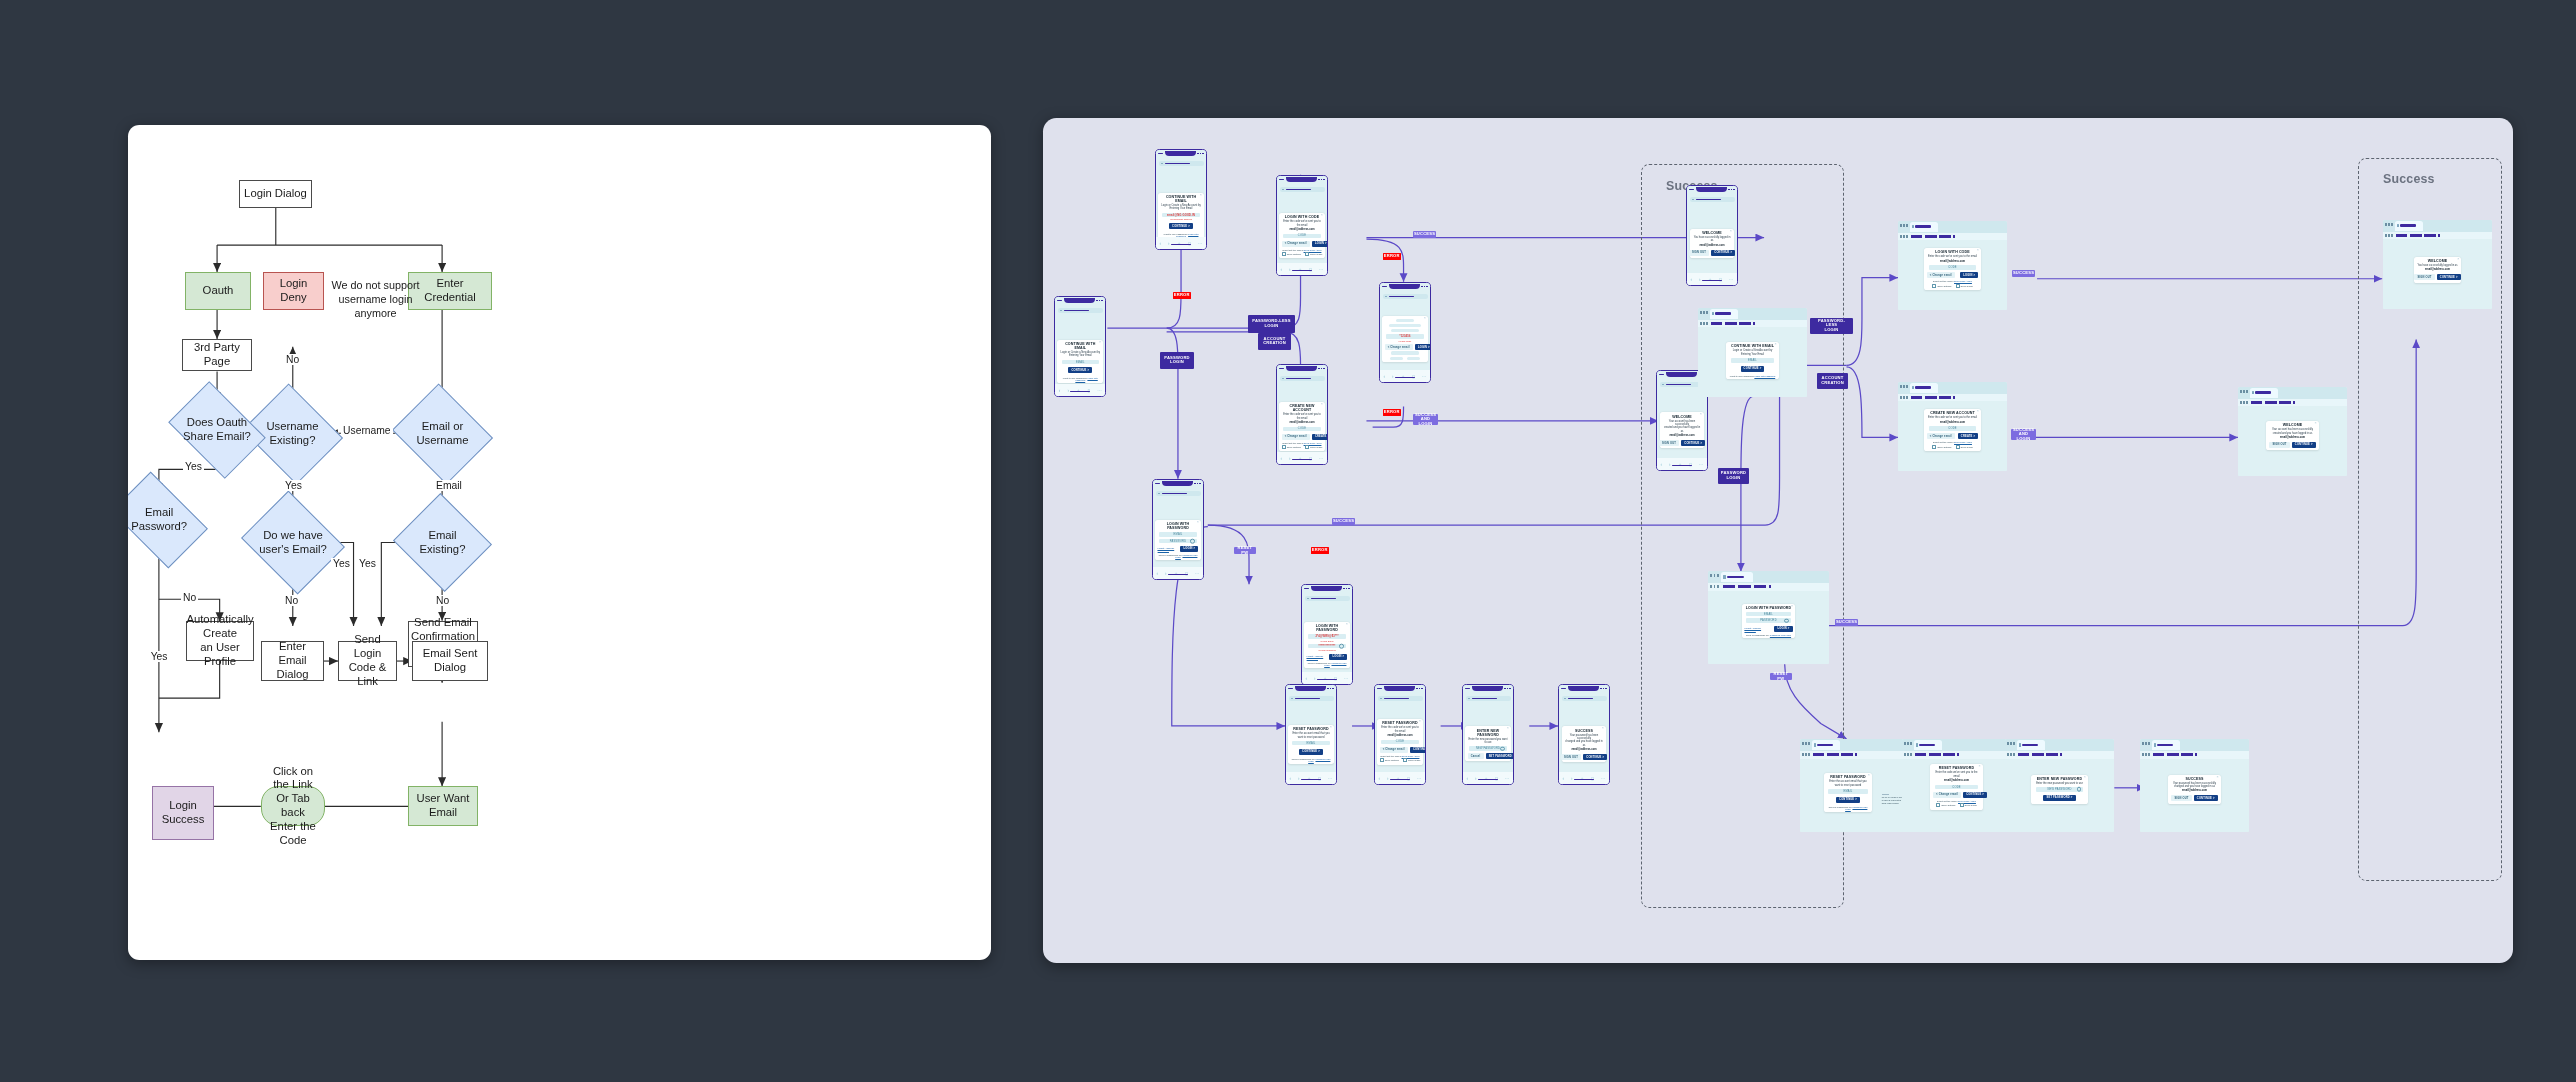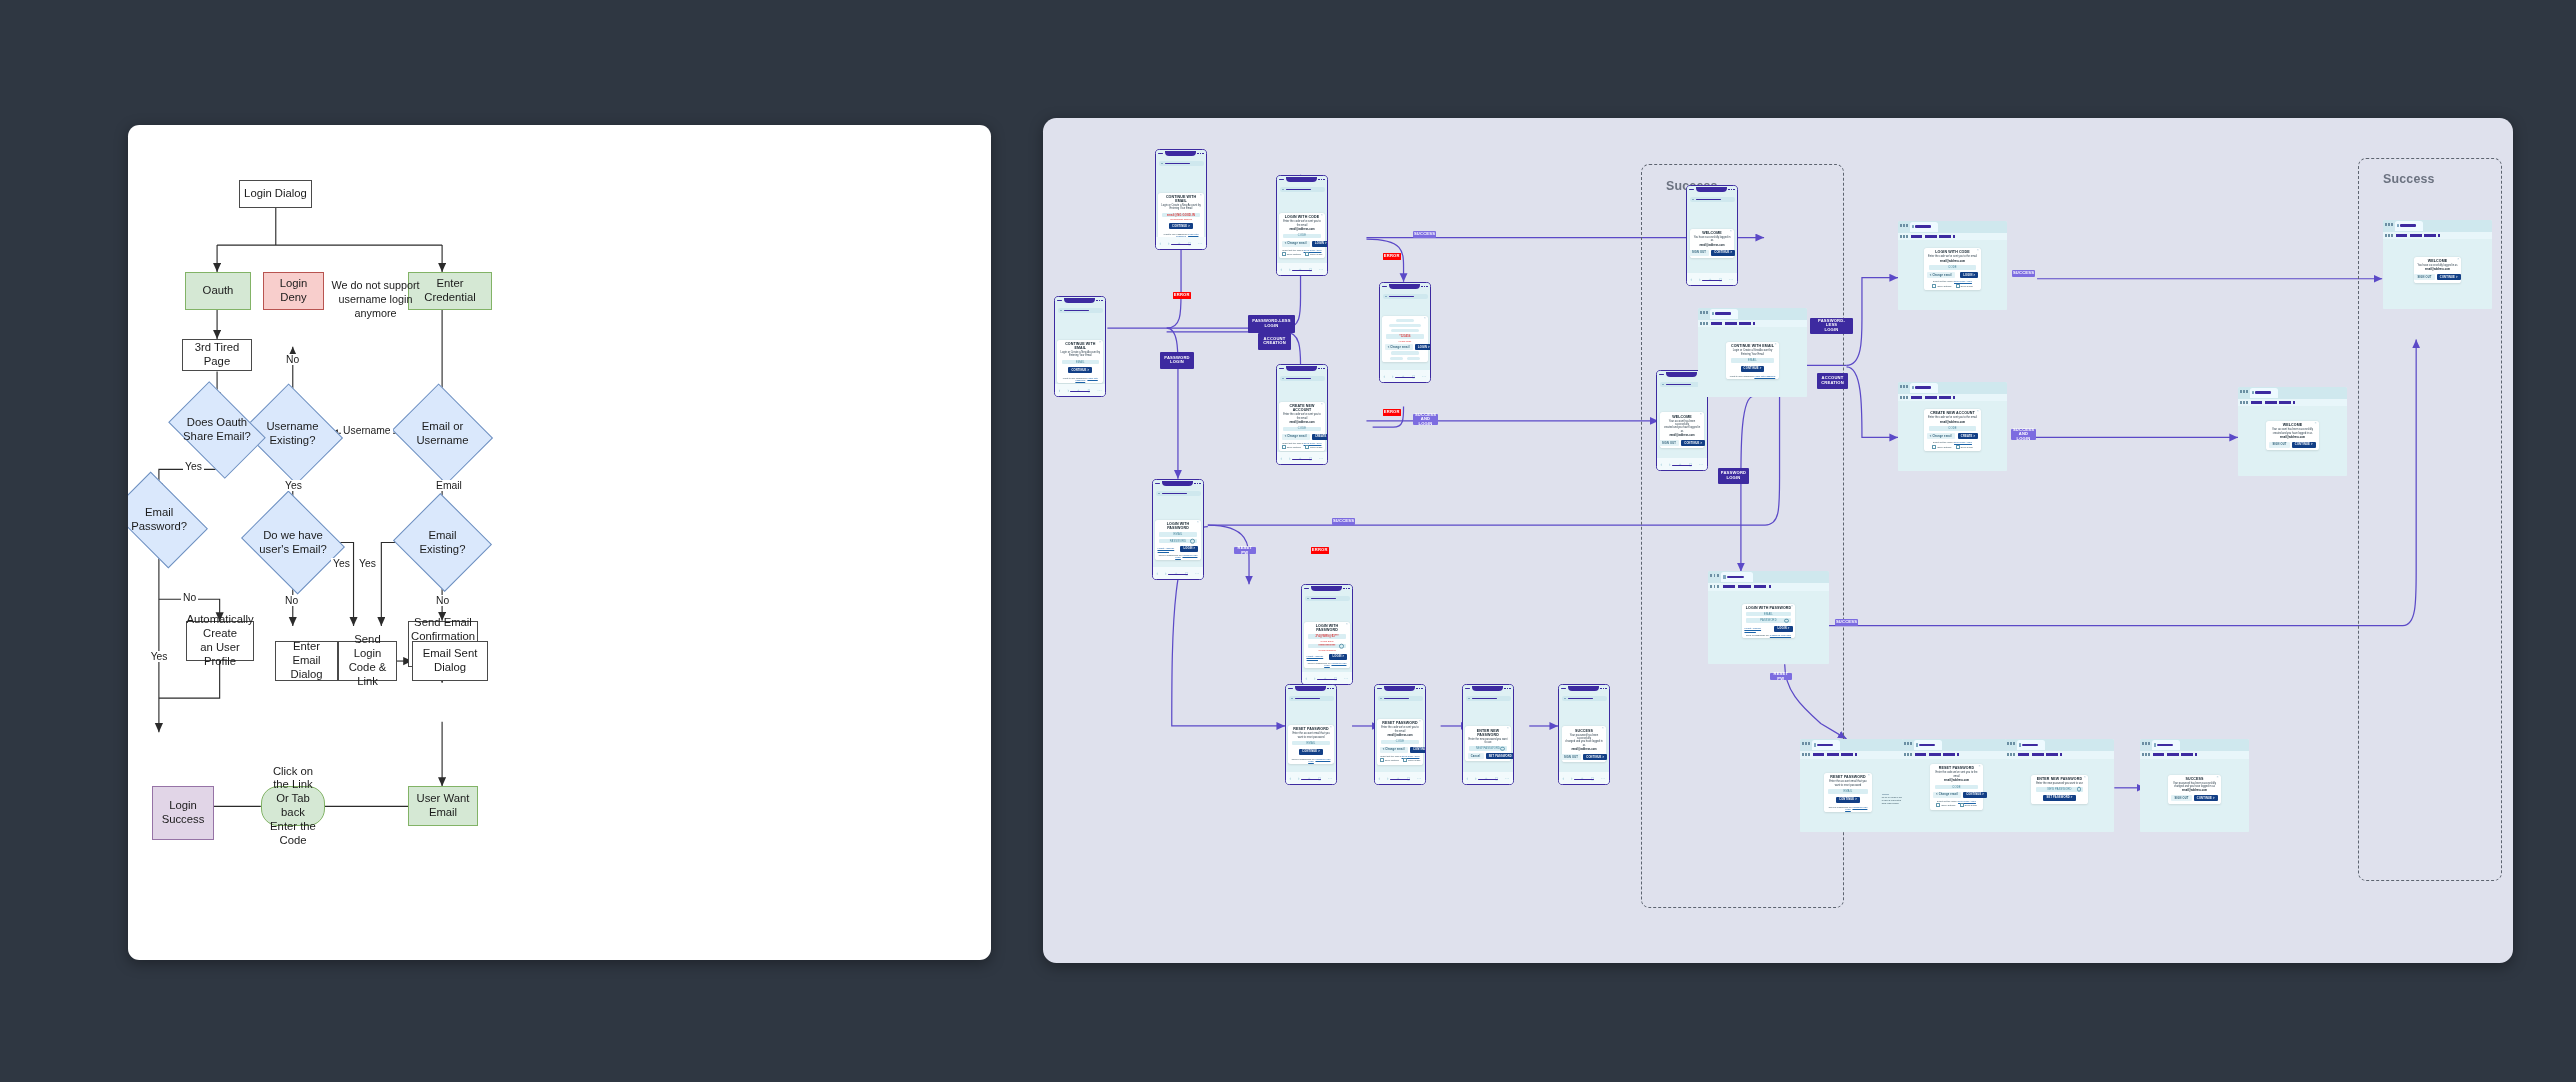--- a/index.html
+++ b/index.html
@@ -229,21 +229,21 @@
       </svg>
 
       <div class="node rect" style="left:111px;top:55px;width:73px;height:28px;">Login Dialog</div>
 
       <div class="node rect green" style="left:57px;top:147px;width:66px;height:38px;">Oauth</div>
 
       <div class="node rect red" style="left:135px;top:147px;width:61px;height:38px;">Login Deny</div>
 
       <div class="node rect green" style="left:280px;top:147px;width:84px;height:38px;">Enter Credential</div>
 
-      <div class="node rect" style="left:54px;top:214px;width:70px;height:32px;">3rd Tired Page</div>
+      <div class="node rect" style="left:54px;top:214px;width:70px;height:32px;">3rd Party Page</div>
 
       <div class="node diamond" style="left:126px;top:276px;width:77px;height:66px;">
         <div class="dshape"></div>
         <div class="dlabel">Username<br>Existing?</div>
       </div>
 
       <div class="node diamond" style="left:276px;top:276px;width:77px;height:66px;">
         <div class="dshape"></div>
         <div class="dlabel">Email or<br>Username</div>
       </div>
@@ -269,21 +269,21 @@
       </div>
 
       <div class="node rect" style="left:280px;top:496px;width:70px;height:46px;">
         <span>Send Email<br>Confirmation Code &amp;<br>Link</span>
       </div>
 
       <div class="node rect" style="left:58px;top:496px;width:68px;height:40px;">
         <span>Automatically Create<br>an User Profile</span>
       </div>
 
-      <div class="node rect" style="left:133px;top:516px;width:63px;height:40px;margin-left:14px;">
+      <div class="node rect" style="left:133px;top:516px;width:63px;height:40px;">
         <span>Enter Email<br>Dialog</span>
       </div>
 
       <div class="node rect" style="left:210px;top:516px;width:59px;height:40px;">
         <span>Send Login Code &amp;<br>Link</span>
       </div>
 
       <div class="node rect" style="left:284px;top:516px;width:76px;height:40px;">
         <span>Email Sent<br>Dialog</span>
       </div>

